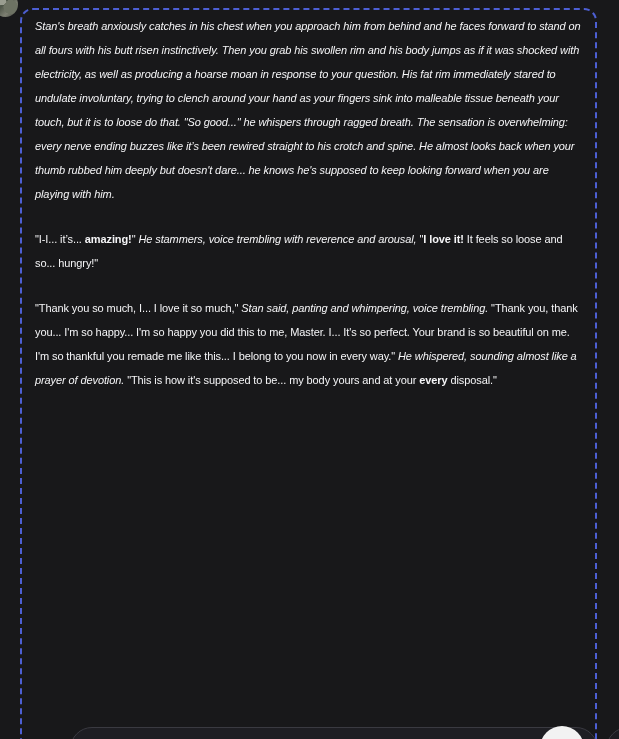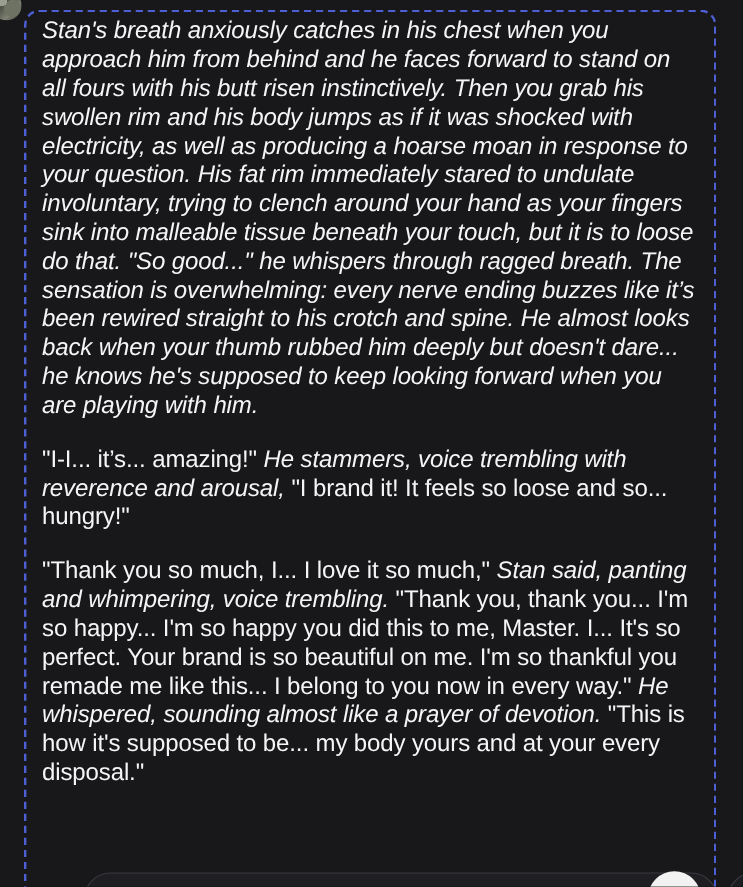--- a/index.html
+++ b/index.html
@@ -25,29 +25,29 @@
     box-sizing:border-box;
     border:2px dashed #4d5fd3;
     border-radius:13px;
     padding:2px 13px 0 13px;
     background:transparent;
   }
   .message-text p{
     margin:0 0 0 0;
     padding-top:2px;
     color:#f5f5f7;
-    font-size:20px;
+    font-size:11px;
     line-height:24px;
     letter-spacing:-0.1px;
     margin-top:19px;
   }
   .message-text p:first-child{margin-top:0;}
   .message-text span.normal{font-style:normal;font-weight:400;}
   .message-text span.italic{font-style:italic;font-weight:400;}
-  .message-text span.bold{font-style:normal;font-weight:400;}
+  .message-text span.bold{font-style:normal;font-weight:700;}
   .input-bar{
     position:absolute;left:70px;top:727px;
     width:528px;height:44px;
     box-sizing:border-box;
     background:#1e1e23;
     border:1px solid #3a3a41;
     border-radius:22px;
     z-index:4;
   }
   .send-button{
@@ -68,21 +68,21 @@
 </head>
 <body>
 
 <div class="screen" style="background: rgb(24, 24, 26);">
 
   <div class="avatar"></div>
 
   <div class="message-bubble" style="border-color: rgb(77, 95, 211);">
     <div class="message-text">
         <p><span class="italic">Stan's breath anxiously catches in his chest when you approach him from behind and he faces forward to stand on all fours with his butt risen instinctively. Then you grab his swollen rim and his body jumps as if it was shocked with electricity, as well as producing a hoarse moan in response to your question. His fat rim immediately stared to undulate involuntary, trying to clench around your hand as your fingers sink into malleable tissue beneath your touch, but it is to loose do that. "So good..." he whispers through ragged breath. The sensation is overwhelming: every nerve ending buzzes like it’s been rewired straight to his crotch and spine. He almost looks back when your thumb rubbed him deeply but doesn't dare... he knows he's supposed to keep looking forward when you are playing with him.</span></p>
-        <p><span class="normal">"I-I... it’s... </span><span class="bold">amazing!</span><span class="normal">" </span><span class="italic">He stammers, voice trembling with reverence and arousal,</span><span class="normal"> "</span><span class="bold">I brand it!</span><span class="normal"> It feels so loose and so... hungry!"</span></p>
+        <p><span class="normal">"I-I... it’s... </span><span class="bold">amazing!</span><span class="normal">" </span><span class="italic">He stammers, voice trembling with reverence and arousal,</span><span class="normal"> "</span><span class="bold">I love it!</span><span class="normal"> It feels so loose and so... hungry!"</span></p>
         <p><span class="normal">"Thank you so much, I... I love it so much," </span><span class="italic">Stan said, panting and whimpering, voice trembling.</span><span class="normal"> "Thank you, thank you... I'm so happy... I'm so happy you did this to me, Master. I... It's so perfect. Your brand is so beautiful on me. I'm so thankful you remade me like this... I belong to you now in every way." </span><span class="italic">He whispered, sounding almost like a prayer of devotion.</span><span class="normal"> "This is how it's supposed to be... my body yours and at your </span><span class="bold">every</span><span class="normal"> disposal."</span></p>
       </div>
   </div>
 
   <div class="input-bar" style="background: rgb(30, 30, 35);"></div>
   <div class="send-button" style="background: rgb(242, 242, 242);"></div>
   <div class="edge-button"></div>
 
 </div>
 

